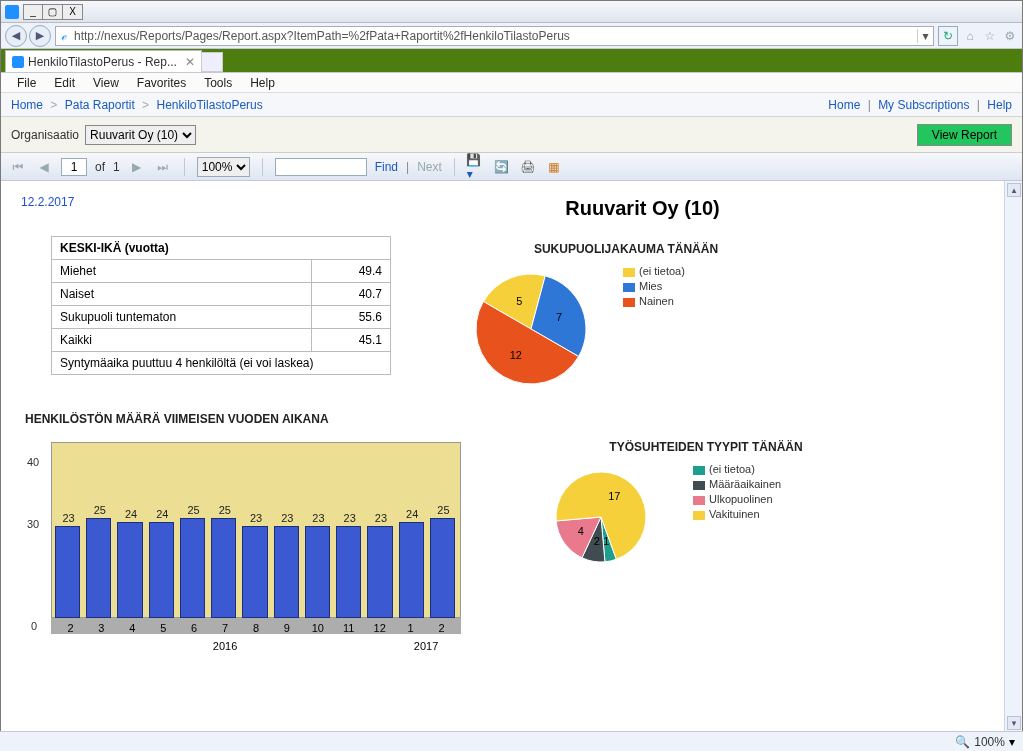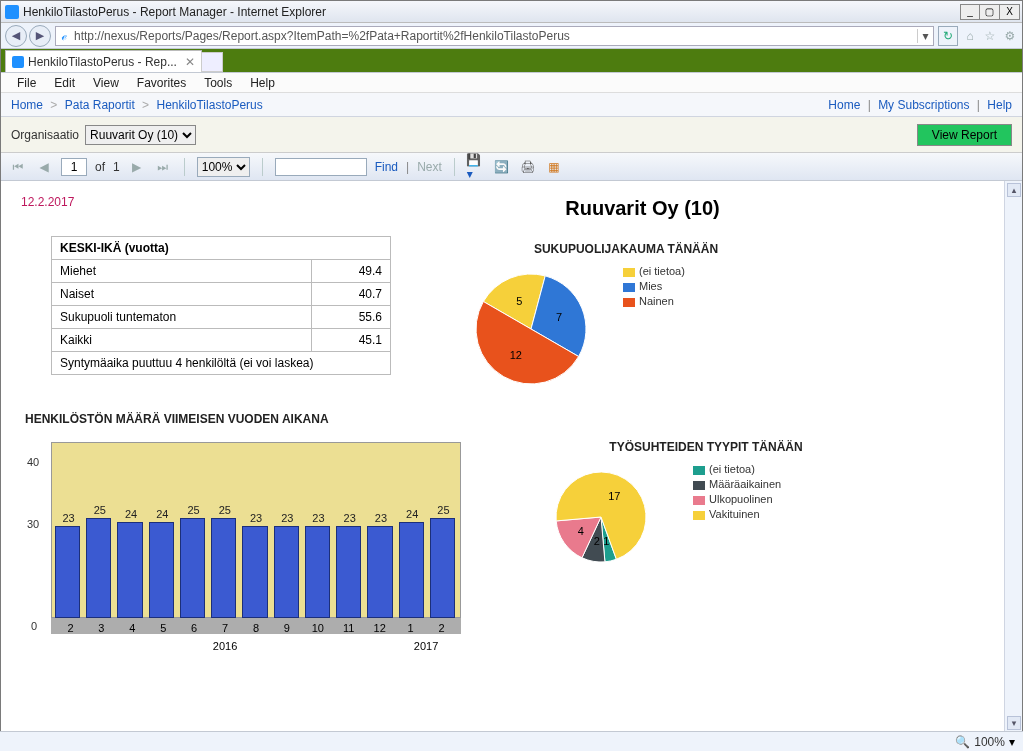--- a/index.html
+++ b/index.html
@@ -61,21 +61,21 @@
   .tb-ico.print{color:#555;}
   .tb-ico.export{color:#1a5bbf;}
   .tb-ico.refresh{color:#2a7;}
 
   
   .report-wrap{ position:relative; height:calc(751px - 22px - 26px - 24px - 20px - 24px - 36px - 28px - 20px); overflow:hidden; display:flex;}
   .report-body{ flex:1; overflow:auto; padding:14px 20px 10px 20px; position:relative;}
   .scroll-gutter{ width:18px; background:#eef3fb; border-left:1px solid #cfd5e2; position:relative;}
   .scroll-arrow{position:absolute; left:2px; width:14px; height:14px; background:#e2e9f5; border:1px solid #b8c2d8; display:flex;align-items:center;justify-content:center;font-size:9px;color:#556;}
 
-  .report-date{ font-size:12px; color:#be185d; margin-bottom:6px;}
+  .report-date{ font-size:12px; color:#1d4ed8; margin-bottom:6px;}
   .report-title{ font-size:20px; font-weight:bold; text-align:center; margin-left:280px; margin-top:-18px; margin-bottom:16px;}
 
   .top-row{ display:flex; gap:60px; }
 
   .age-table{ border-collapse:collapse; width:340px; font-size:12px;}
   .age-table th{ text-align:left; padding:4px 8px; border:1px solid #bbb; background:#fff;}
   .age-table td{ padding:4px 8px; border:1px solid #bbb; background:#fff;}
   .age-table td.num{ text-align:right;}
 
   .section-title{ font-size:12px; font-weight:bold; margin:6px 0 8px 0; color:#222; text-align:center; width:350px;}
@@ -103,21 +103,20 @@
   .status-bar{ position:absolute; bottom:0; left:0; right:0; height:20px; background:#eef3fb; border-top:1px solid #c3c9d3; display:flex; align-items:center; justify-content:flex-end; padding:0 8px; font-size:12px; gap:4px;}
   .zoom-dd{ color:#333;}
 
   svg text{ font-family: "Segoe UI", Tahoma, Arial; }
 </style>
 </head>
 <body>
 
 <div class="title-bar">
   <div class="ie-icon"></div>
-  <div class="title-text">HenkiloTilastoPerus - Report Manager - Internet Explorer</div>
   <div class="win-btns">
     <div class="win-btn">_</div>
     <div class="win-btn">▢</div>
     <div class="win-btn">X</div>
   </div>
 </div>
 
 <div class="nav-row">
   <div class="back-fwd">
     <div class="round-btn">◀</div>

